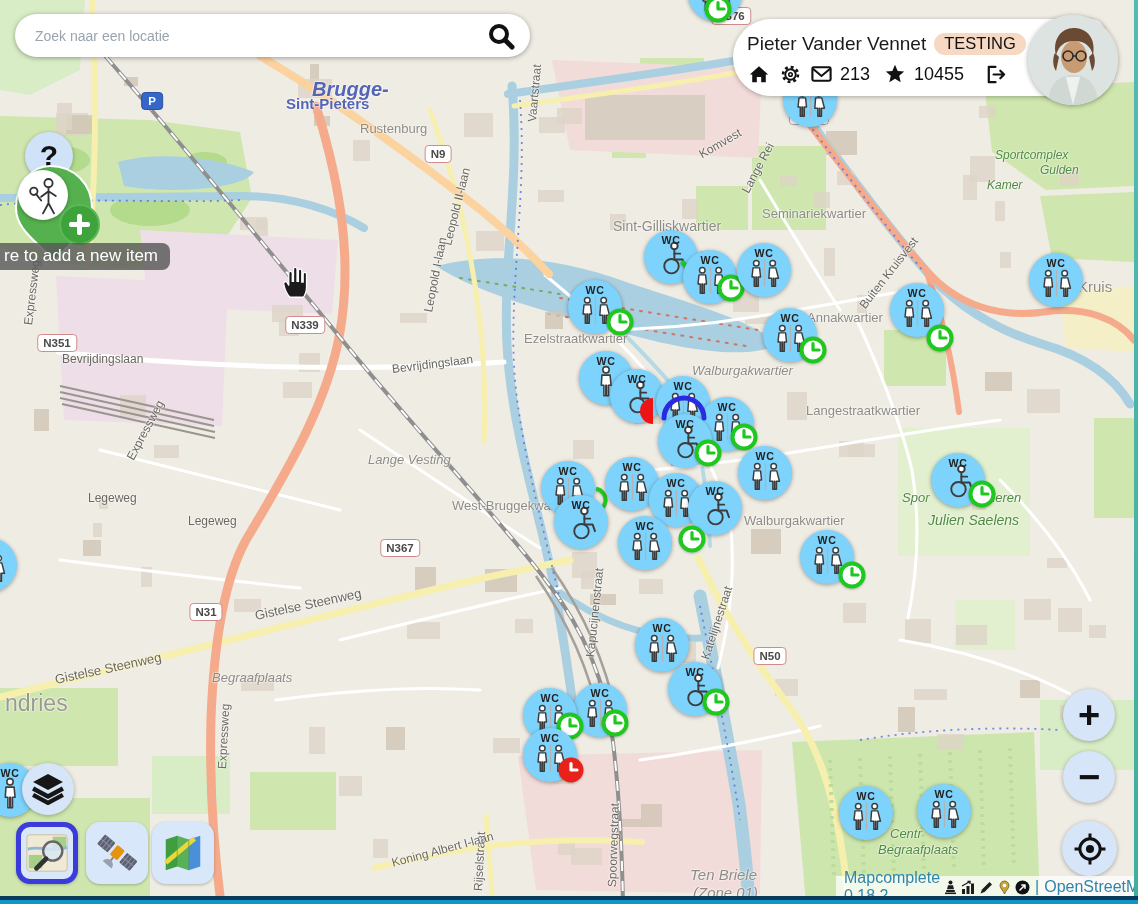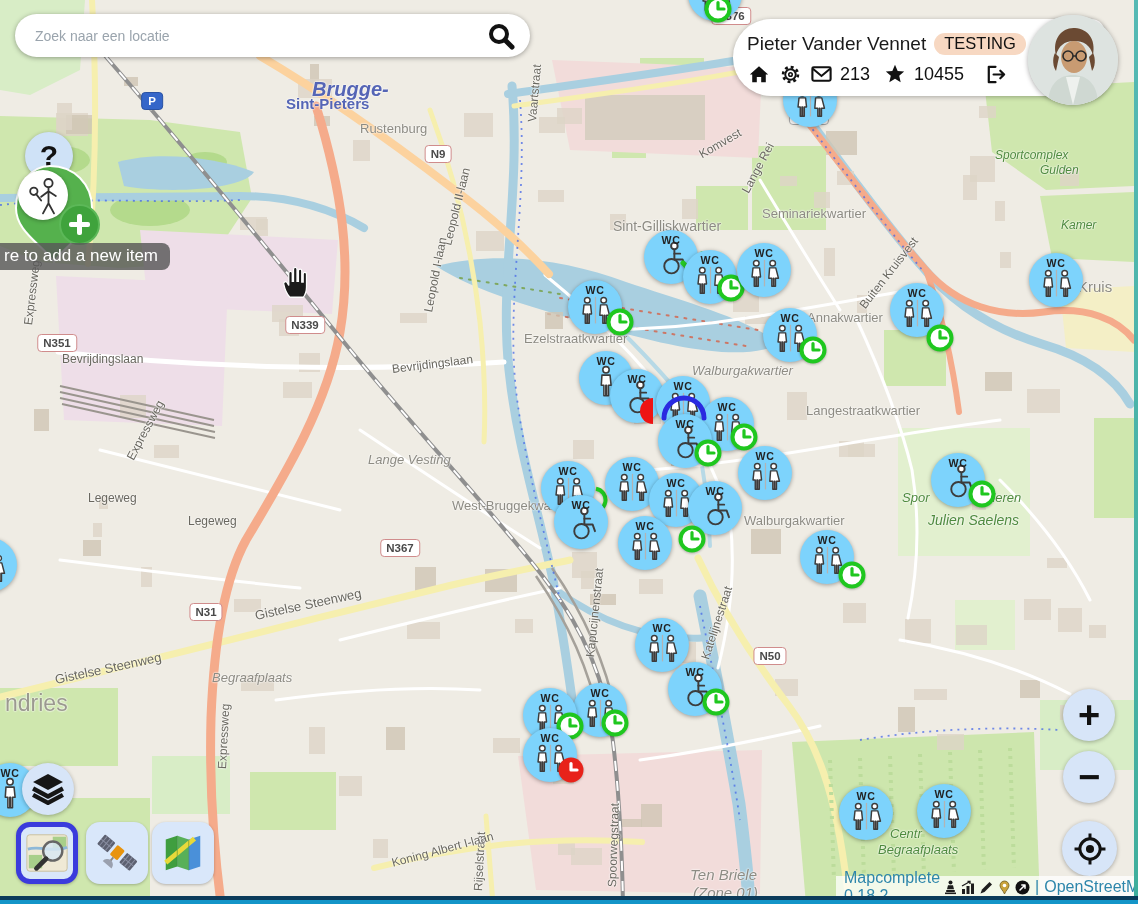--- a/index.html
+++ b/index.html
@@ -353,21 +353,21 @@
       <div class="map-label lb-gray" style="left: 360px; top: 121px; font-size: 13px;">Rustenburg</div>
       <div class="map-label lb-road" style="left: 532px; top: 115px; font-size: 12px; transform: rotate(-85deg);">Vaartstraat</div>
       <div class="map-label lb-road" style="left: 700px; top: 148px; font-size: 12px; transform: rotate(-30deg);">Komvest</div>
       <div class="map-label lb-road" style="left: 745px; top: 185px; font-size: 12px; transform: rotate(-62deg);">Lange Rei</div>
       <div class="map-label lb-road" style="left: 447px; top: 238px; font-size: 12px; transform: rotate(-76deg);">Leopold II-laan</div>
       <div class="map-label lb-road" style="left: 428px; top: 305px; font-size: 12px; transform: rotate(-79deg);">Leopold I-laan</div>
       <div class="map-label lb-gray" style="left: 613px; top: 218px; font-size: 14px;">Sint-Gilliskwartier</div>
       <div class="map-label lb-gray" style="left: 762px; top: 206px; font-size: 13px;">Seminariekwartier</div>
       <div class="map-label lb-green" style="left: 995px; top: 148px; font-size: 12px; font-style: italic;">Sportcomplex</div>
       <div class="map-label lb-green" style="left: 1040px; top: 163px; font-size: 12px; font-style: italic;">Gulden</div>
-      <div class="map-label lb-green" style="left: 1061px; top: 178px; font-size: 12px; font-style: italic; margin-top: 40px;">Kamer</div>
+      <div class="map-label lb-green" style="left: 987px; top: 178px; font-size: 12px; font-style: italic;">Kamer</div>
       <div class="map-label lb-road" style="left: 862px; top: 300px; font-size: 12px; transform: rotate(-52deg);">Buiten Kruisvest</div>
       <div class="map-label lb-gray" style="left: 807px; top: 310px; font-size: 13px;">Annakwartier</div>
       <div class="map-label lb-gray" style="left: 524px; top: 331px; font-size: 13px;">Ezelstraatkwartier</div>
       <div class="map-label lb-gray" style="left: 692px; top: 363px; font-size: 13px; font-style: italic;">Walburgakwartier</div>
       <div class="map-label lb-gray" style="left: 806px; top: 403px; font-size: 13px;">Langestraatkwartier</div>
       <div class="map-label lb-gray" style="left: 1078px; top: 278px; font-size: 15px;">Kruis</div>
       <div class="map-label lb-road" style="left: 62px; top: 352px; font-size: 12px;">Bevrijdingslaan</div>
       <div class="map-label lb-road" style="left: 392px; top: 362px; font-size: 12px; transform: rotate(-7deg);">Bevrijdingslaan</div>
       <div class="map-label lb-road" style="left: 28px; top: 318px; font-size: 12px; transform: rotate(-83deg);">Expressweg</div>
       <div class="map-label lb-road" style="left: 130px; top: 452px; font-size: 12px; transform: rotate(-62deg);">Expressweg</div>

